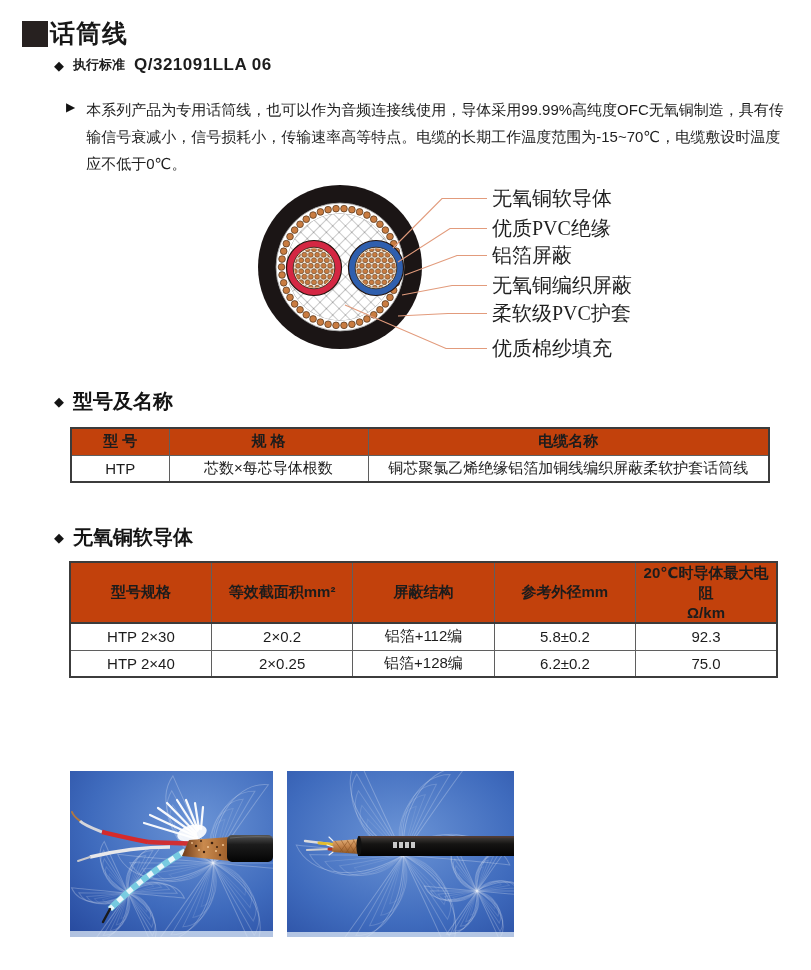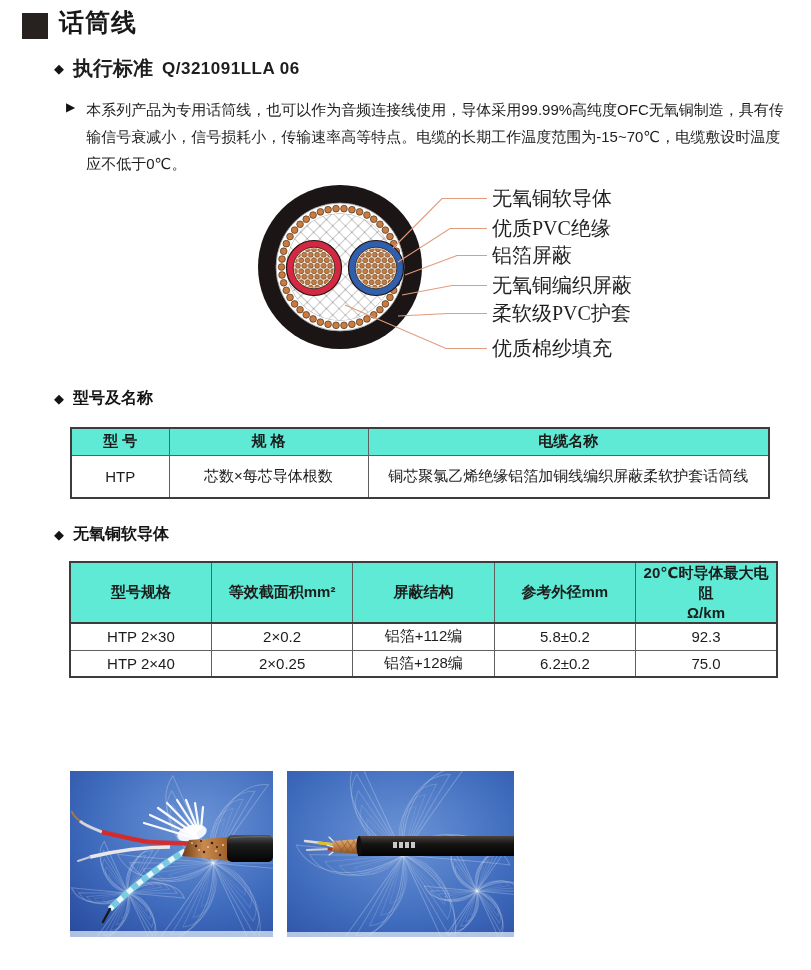--- a/index.html
+++ b/index.html
@@ -1,54 +1,54 @@
 <!DOCTYPE html>
 <html><head>
 <meta charset="utf-8">
 <style>
   html,body{margin:0;padding:0;background:#ffffff;}
   .page{position:relative;width:811px;height:970px;background:#ffffff;overflow:hidden;
         font-family:"Liberation Sans","DejaVu Sans",sans-serif;color:#1d1d1d;}
 
   
-  .title-row{position:absolute;left:22px;top:6px;display:flex;align-items:flex-end;gap:11px;}
+  .title-row{position:absolute;left:22px;top:17px;display:flex;align-items:center;gap:2px;}
   .title-square{width:26px;height:26px;background:#272120;}
   .page-title{font-size:25px;font-weight:bold;color:#181818;letter-spacing:1px;}
 
   
   .standard-row{position:absolute;left:54px;top:55px;display:flex;align-items:center;}
   .diamond{font-size:13px;color:#141414;line-height:1;}
-  .standard-label{font-weight:bold;font-size:20px;margin-left:9px;}
+  .standard-label{font-weight:bold;font-size:13px;margin-left:9px;}
   .standard-value{font-weight:bold;font-size:17px;margin-left:9px;letter-spacing:.5px;}
 
   
   .intro-row{position:absolute;left:66px;top:96px;width:728px;display:flex;}
   .intro-arrow{font-size:12px;color:#111;padding-top:4px;}
   .intro-text{margin-left:11px;font-size:15px;line-height:27px;color:#1e1e1e;width:706px;}
 
   
   .diagram-svg{position:absolute;left:250px;top:175px;}
   .leader{fill:none;stroke:#e29b7c;stroke-width:1.1;}
   .dgm-label{font-family:"Liberation Serif","DejaVu Serif",serif;font-size:20px;fill:#1f1f1f;}
   #braid-dots circle{fill:#c97c41;stroke:#4d3118;stroke-width:.7;}
 
   
   .section-row{position:absolute;display:flex;align-items:center;}
-  .section-title{font-weight:bold;font-size:16px;margin-left:9px;color:#141414;}
+  .section-title{font-weight:bold;font-size:20px;margin-left:9px;color:#141414;}
   .sec-model{left:54px;top:388px;}
   .sec-spec{left:54px;top:524px;}
 
   
   table{border-collapse:collapse;table-layout:fixed;position:absolute;background:#fff;}
   td,th{border:1px solid #5f5f5f;text-align:center;vertical-align:middle;
         font-size:15px;font-weight:normal;color:#1c1c1c;padding:0 2px;overflow:hidden;}
-  thead th{background:#5eead4;font-weight:600;text-align:center;}
+  thead th{background:#c2410c;font-weight:600;text-align:center;}
   .model-table{left:70px;top:427px;width:700px;border:2px solid #3c3c3c;}
   .model-table thead tr{height:27px;}
-  .model-table tbody tr{height:43px;}
+  .model-table tbody tr{height:27px;}
   .spec-table{left:69px;top:561px;width:709px;border:2px solid #3c3c3c;}
   .spec-table thead tr{height:52px;}
   .spec-table tbody tr{height:26.7px;}
   .spec-table thead th{border-bottom:2px solid #3c3c3c;}
   .hdr-2line{line-height:1.32;}
 
   
   .photo{position:absolute;top:771px;overflow:hidden;}
   .photo-left{left:70px;width:203px;height:166px;}
   .photo-right{left:287px;width:227px;height:166px;}

